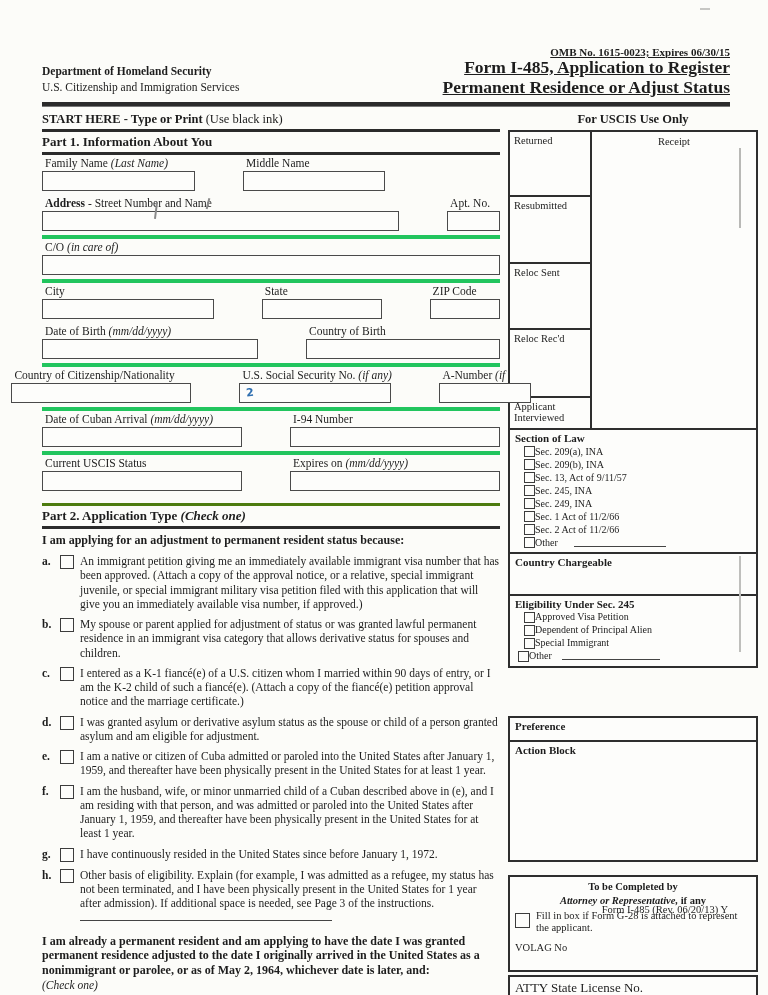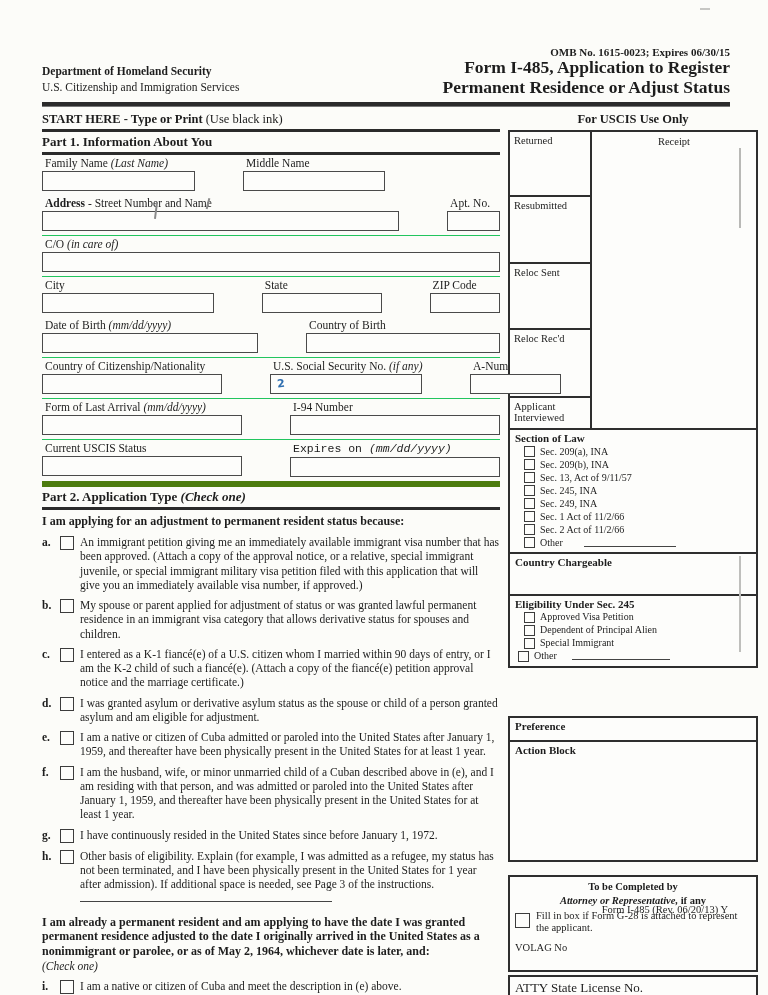--- a/index.html
+++ b/index.html
@@ -5,35 +5,35 @@
   html,body{margin:0;padding:0;background:#e9e9e6;}
   .page{
     width:768px;height:995px;background:#fcfcf9;position:relative;
     font-family:"Liberation Serif", serif;color:#1d1d1d;box-sizing:border-box;
     padding:46px 38px 0 42px;overflow:hidden;
   }
   
   .hdr{display:flex;justify-content:space-between;align-items:flex-end;}
   .agency{font-size:11.5px;line-height:1.35;padding-bottom:2px;}
   .agency .b{font-weight:bold;}
-  .titleblock{text-align:right;}
+  .titleblock{text-align:right;text-decoration:underline;}
   .omb{font-size:11px;font-weight:bold;}
   .formtitle{font-size:17.5px;font-weight:bold;line-height:1.12;}
   .rule-thick{height:4px;background:#2b2b2b;margin-top:5px;border-bottom:1px solid #777;}
   
   .cols{display:flex;gap:8px;margin-top:2px;}
   .main{width:458px;flex:none;}
   .sidebar{width:250px;flex:none;}
   .starthere{font-size:12.5px;padding:3px 0 2px;border-bottom:3px solid #2b2b2b;}
   .uscis-only{font-size:12.5px;font-weight:bold;text-align:center;padding:3px 0 3px;}
   .parthdr{font-size:13px;font-weight:bold;padding:2px 0 2px;border-bottom:3px solid #2b2b2b;}
   .parthdr .it{font-style:italic;}
   
   .frow{display:flex;gap:7px;}
-  .frow.sep{border-top:1px solid #22c55e;}
+  .frow.sep{border-top:4px solid #22c55e;justify-content:center;}
   .field{display:flex;flex-direction:column;}
   .flabel{font-size:11.5px;padding:2px 2px 2px 3px;white-space:nowrap;}
   .flabel i{font-style:italic;}
   .fbox{height:18px;border:1.6px solid #4a4a4a;background:#fdfdfb;position:relative;}
   .pad-b{padding-bottom:4px;gap:48px;}
   
   .intro{font-size:12px;font-weight:bold;margin-top:4px;}
   .p2item{display:flex;gap:6px;margin-top:6px;font-size:11.5px;line-height:1.24;}
   .ltr{font-weight:bold;width:12px;flex:none;}
   .cb{width:12px;height:12px;border:1.4px solid #3c3c3c;background:#fdfdfb;flex:none;margin-top:1px;}
@@ -46,21 +46,21 @@
   .sb-box{border:2.2px solid #2e2e2e;background:#fdfdfb;}
   .sb-top{display:flex;height:296px;}
   .sb-left{width:80px;flex:none;border-right:2.2px solid #2e2e2e;display:flex;flex-direction:column;}
   .sb-cell{border-bottom:2.2px solid #2e2e2e;padding:3px 4px 2px;font-size:10.5px;
     display:flex;flex-direction:column;justify-content:space-between;}
   .sb-cell:last-child{border-bottom:none;flex:1;}
   .wline{border-bottom:1px solid #555;height:12px;width:62px;margin:2px 0 2px 1px;}
   .sb-right{flex:1;padding:4px;font-size:10.5px;text-align:center;}
   .sb-sec{border:2.2px solid #2e2e2e;background:#fdfdfb;margin-top:-2.2px;padding:2px 5px 4px;}
   .sb-h{font-size:11px;font-weight:bold;}
-  .sb-row{display:flex;gap:5px;font-size:10px;line-height:1.15;margin:1.5px 0 0 9px;align-items:flex-start;}
+  .sb-row{display:flex;font-size:10px;line-height:1.15;margin:1.5px 0 0 9px;align-items:flex-start;}
   .cbs{width:9px;height:9px;border:1.2px solid #3c3c3c;background:#fdfdfb;flex:none;margin-top:0.5px;}
   .writeline{display:inline-block;border-bottom:1.1px solid #444;height:9px;}
   .att-box{margin-top:13px;padding:3px 5px 17px;}
   .att-c{text-align:center;font-size:10.5px;font-weight:bold;line-height:1.25;}
   .att-c .it{font-style:italic;}
   .g28{display:flex;gap:6px;font-size:10.5px;line-height:1.2;margin-top:3px;}
   .g28 .cbg{width:13px;height:13px;border:1.3px solid #3c3c3c;flex:none;margin-top:3px;}
   .volag{font-size:10.5px;margin-top:7px;}
   .atty-box{margin-top:3px;padding:3px 5px 12px;font-size:13px;}
   
@@ -169,41 +169,41 @@
             </div>
         </div>
         <div class="field" style="flex:1;">
           <div class="flabel"><span>A-Number </span><i>(if any)</i></div>
           <div class="fbox"></div>
         </div>
       </div>
 
       <div class="frow sep pad-b">
         <div class="field" style="width:200px;">
-          <div class="flabel"><span>Form of Last Arrival </span><i>(mm/dd/yyyy)</i></div>
+          <div class="flabel"><span>Date of Cuban Arrival </span><i>(mm/dd/yyyy)</i></div>
           <div class="fbox"></div>
         </div>
         <div class="field" style="flex:1;">
           <div class="flabel"><span>I-94 Number</span></div>
           <div class="fbox"></div>
         </div>
       </div>
 
       <div class="frow sep pad-b">
         <div class="field" style="width:200px;">
           <div class="flabel"><span>Current USCIS Status</span></div>
           <div class="fbox"></div>
         </div>
-        <div class="field" style="flex:1;font-family:Liberation Mono, monospace;">
+        <div class="field" style="flex:1;">
           <div class="flabel"><span>Expires on </span><i>(mm/dd/yyyy)</i></div>
           <div class="fbox"></div>
         </div>
       </div>
 
-      <div class="parthdr" style="border-top:6px solid #4d7c0f;margin-top:0;">
+      <div class="parthdr" style="border-top:3px solid #4d7c0f;margin-top:8px;">
         <span>Part 2.  Application Type </span><span class="it">(Check one)</span>
       </div>
       <div class="intro">I am applying for an adjustment to permanent resident status because:</div>
 
       <div class="p2item">
         <span class="ltr">a.</span>
         <span class="cb"></span>
         <span class="itxt">An immigrant petition giving me an immediately available immigrant visa number that has been approved. (Attach a copy of the approval notice, or a relative, special immigrant juvenile, or special immigrant military visa petition filed with this application that will give you an immediately available visa number, if approved.)</span>
       </div>
       <div class="p2item">

